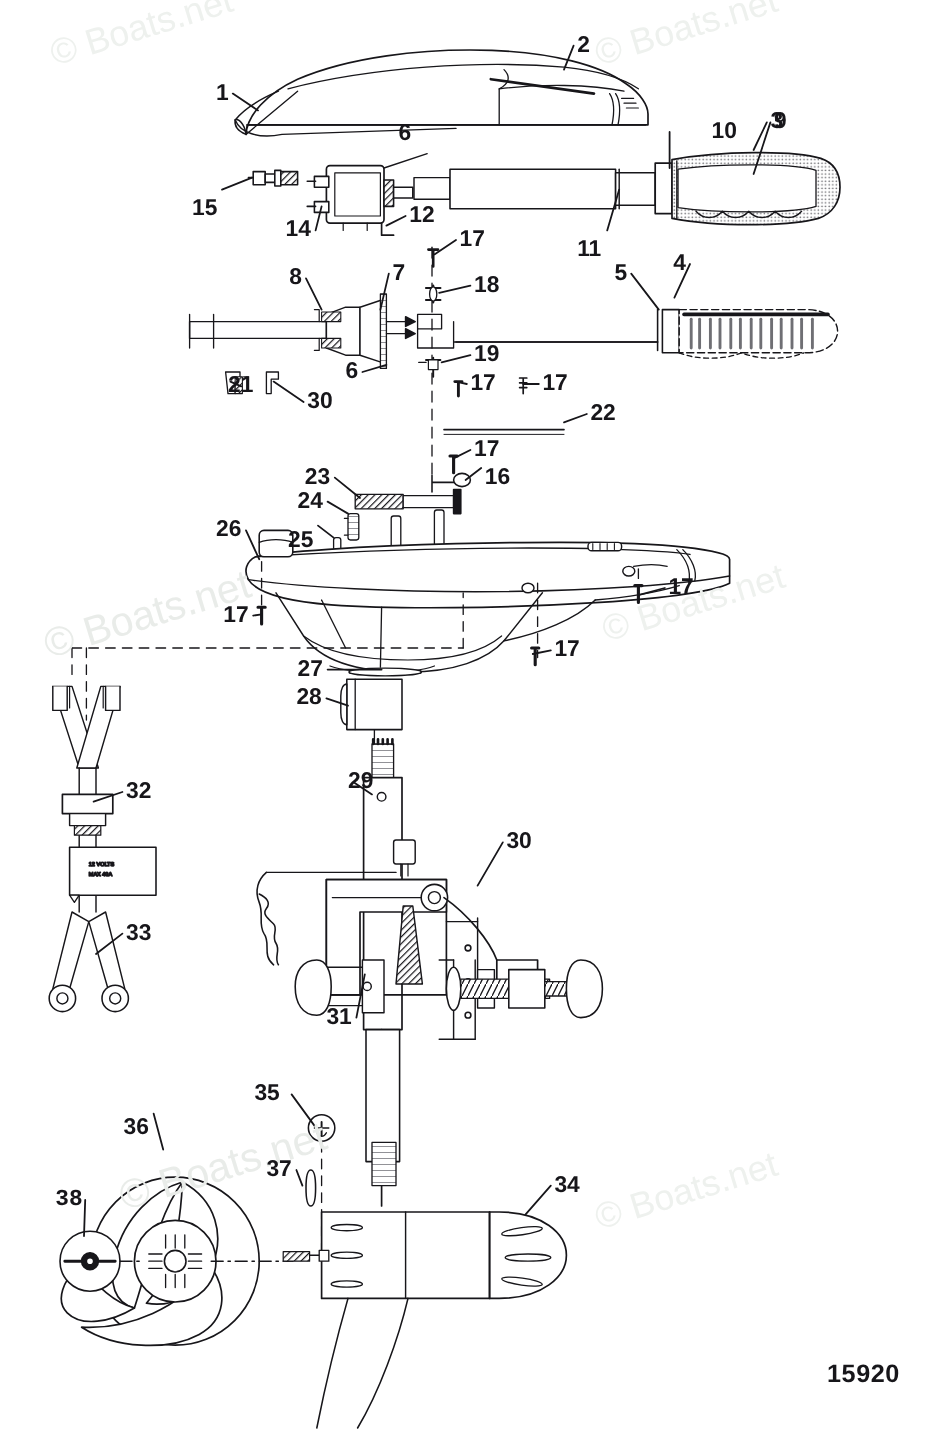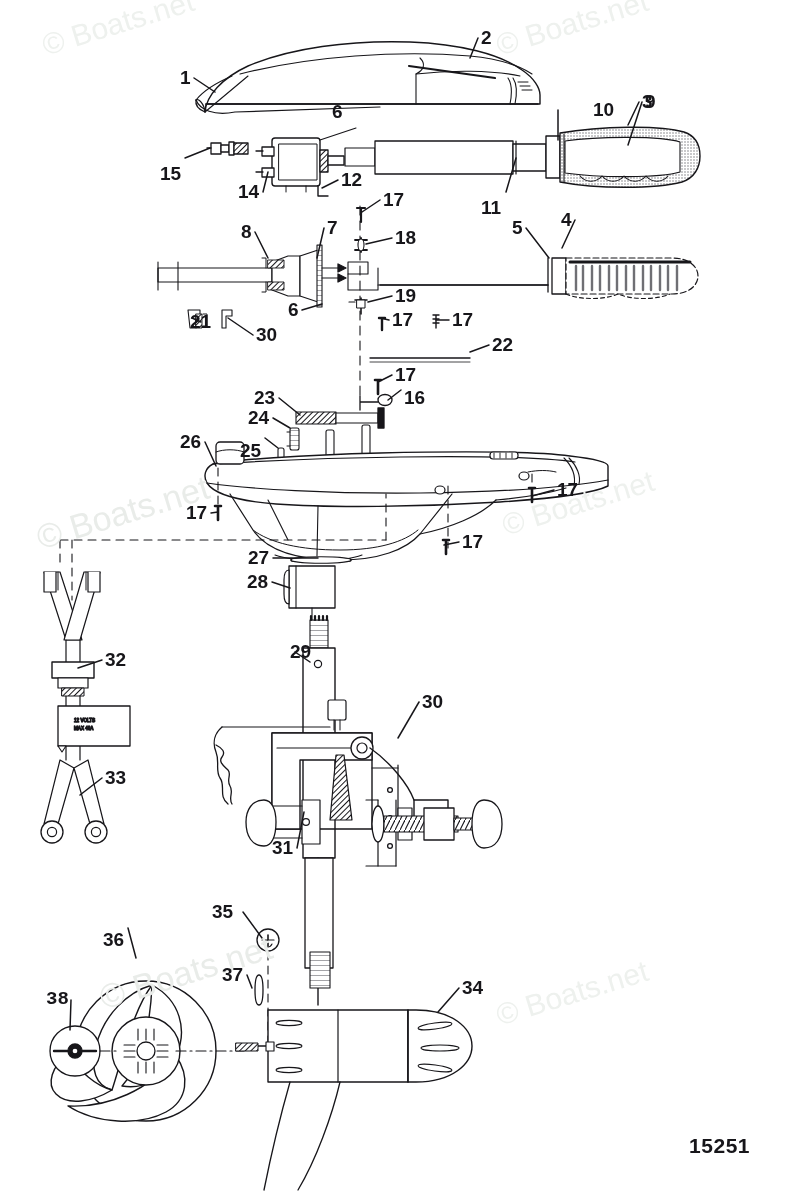--- a/index.html
+++ b/index.html
@@ -510,15 +510,15 @@
       <div class="callout" style="left: 272px; top: 838px;">31</div>
       <div class="callout" style="left: 105px; top: 650px;">32</div>
       <div class="callout" style="left: 105px; top: 768px;">33</div>
       <div class="callout" style="left: 462px; top: 978px;">34</div>
       <div class="callout" style="left: 212px; top: 902px;">35</div>
       <div class="callout" style="left: 103px; top: 918px; margin-top: 12px;">36</div>
       <div class="callout" style="left: 222px; top: 965px;">37</div>
       <div class="callout" style="left: 46px; top: 990px; font-family: Liberation Mono, monospace;">38</div>
     </div>
 
-  <div class="figure-number" style="right:36px; bottom:42px;">15251</div>
+  <div class="figure-number" style="right:36px; bottom:42px;">15920</div>
 
 </div>
 
 </body></html>

